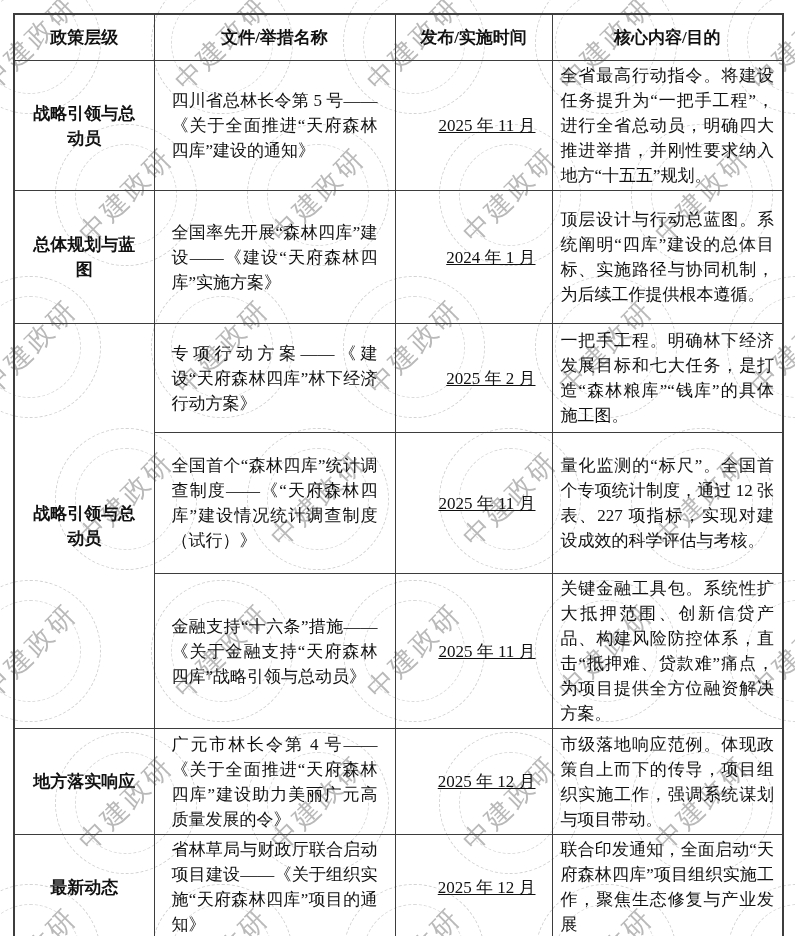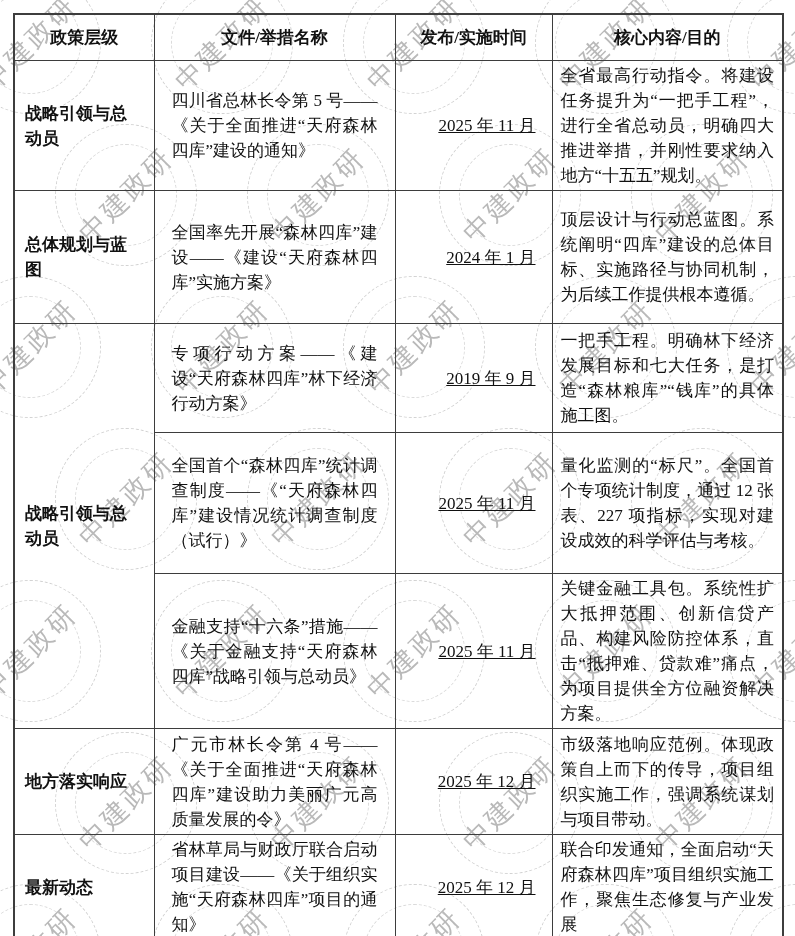--- a/index.html
+++ b/index.html
@@ -63,21 +63,21 @@
   }
   table.policy { border: 2px solid #3d3d3d; }
   th.hdr {
     font-weight: bold;
     height: 41px;
     font-size: 17.5px;
     padding: 2px 4px;
   }
   td.level {
     font-weight: bold;
-    text-align: left;
+    text-align: center;
     line-height: 25px;
     padding: 2px 10px;
   }
   td.doc {
     text-align: justify;
     line-height: 25px;
     padding: 2px 17px;
   }
   td.time {
     text-align: right;
@@ -281,21 +281,21 @@
   <tr style="height:133px">
     <td class="level">总体规划与蓝图</td>
     <td class="doc">全国率先开展“森林四库”建设——《建设“天府森林四库”实施方案》</td>
     <td class="time">2024 年 1 月</td>
     <td class="content">顶层设计与行动总蓝图。系统阐明“四库”建设的总体目标、实施路径与协同机制，为后续工作提供根本遵循。</td>
   </tr>
 
   <tr style="height:109px">
     <td class="level" rowspan="3">战略引领与总动员</td>
     <td class="doc">专项行动方案——《建设“天府森林四库”林下经济行动方案》</td>
-    <td class="time">2019 年 9 月</td>
+    <td class="time">2025 年 2 月</td>
     <td class="content">一把手工程。明确林下经济发展目标和七大任务，是打造“森林粮库”“钱库”的具体施工图。</td>
   </tr>
 
   <tr style="height:141px">
     <td class="doc">全国首个“森林四库”统计调查制度——《“天府森林四库”建设情况统计调查制度（试行）》</td>
     <td class="time">2025 年 11 月</td>
     <td class="content">量化监测的“标尺”。全国首个专项统计制度，通过 12 张表、227 项指标，实现对建设成效的科学评估与考核。</td>
   </tr>
 
   <tr style="height:147px">

